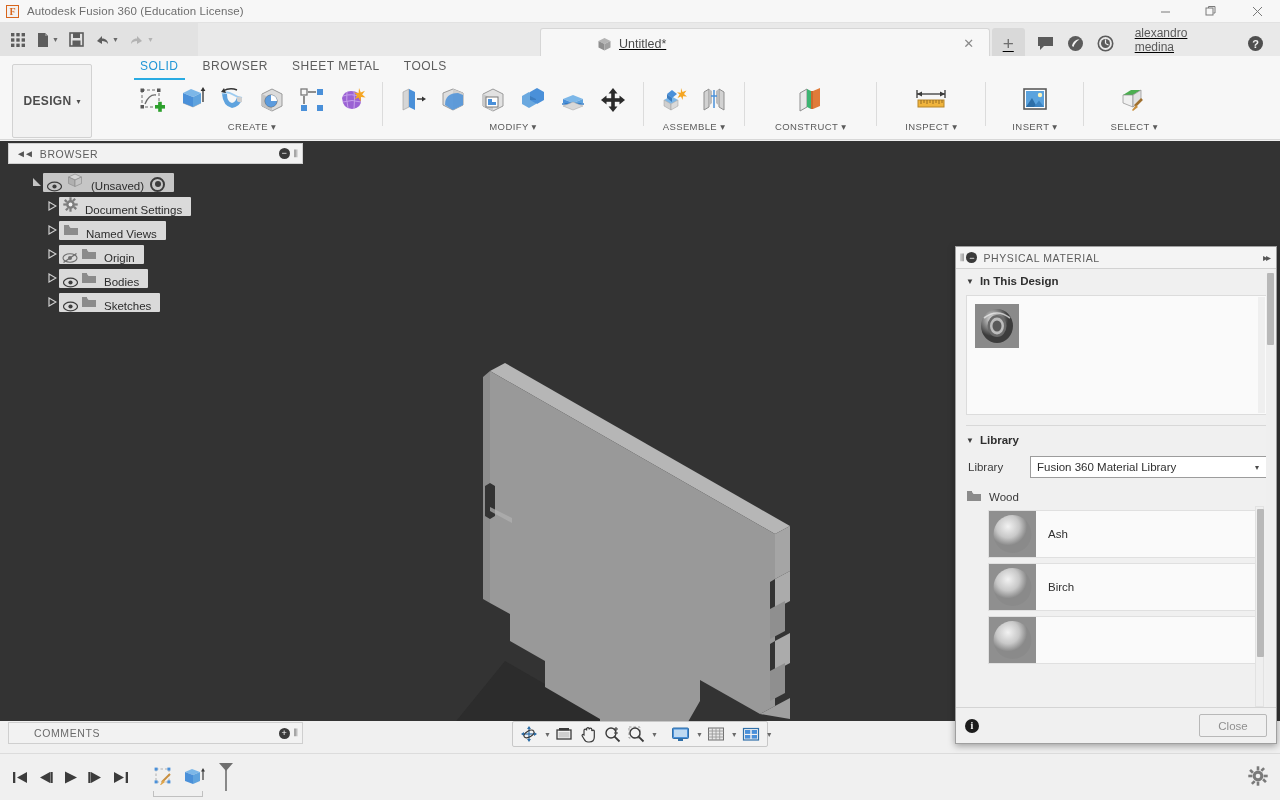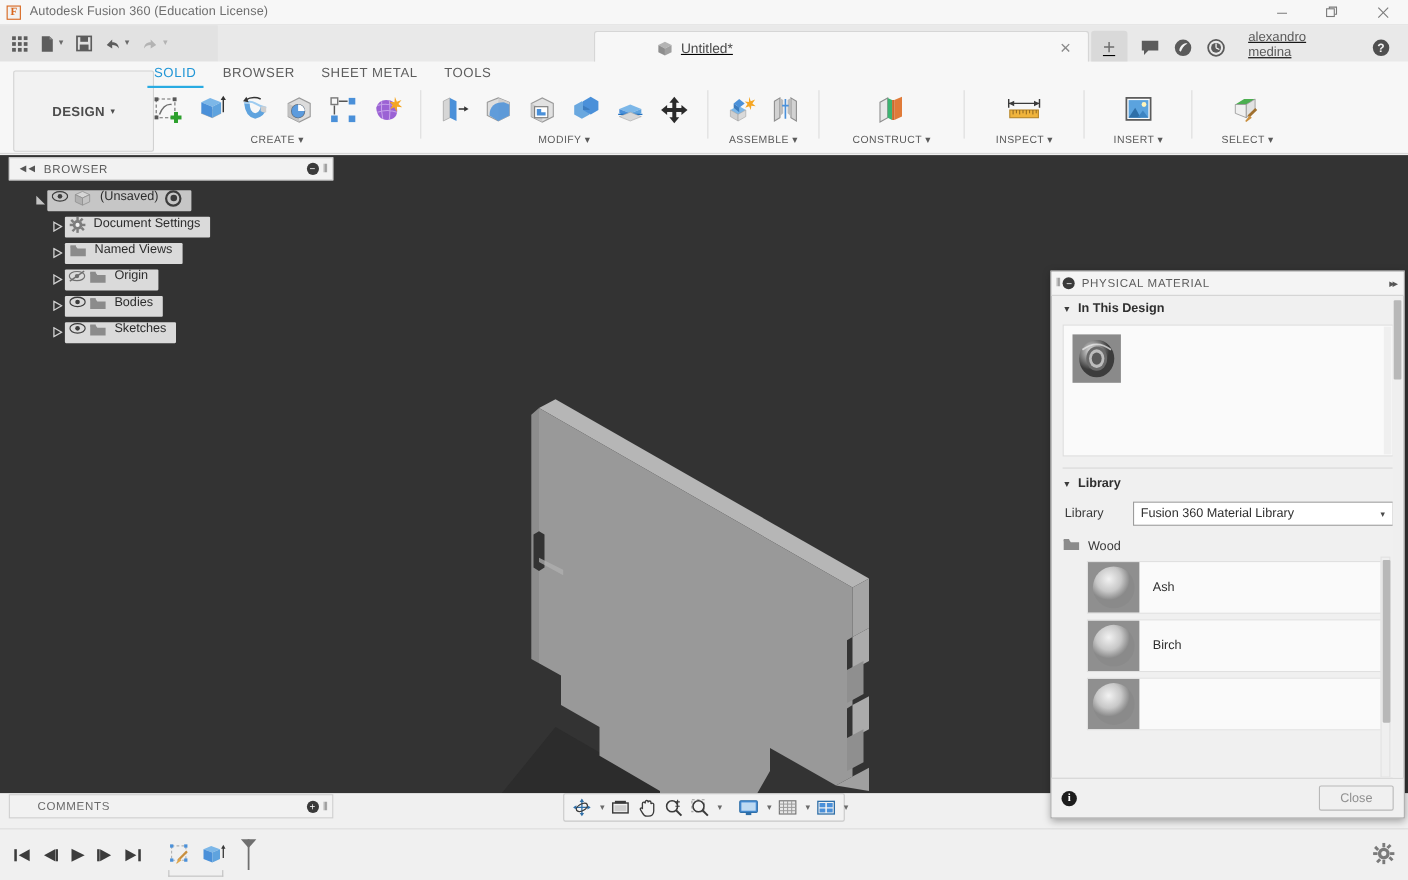--- a/index.html
+++ b/index.html
@@ -74,21 +74,21 @@
     color: #5b5b5b;
   }
   .username { font-size: 12px; color: #5a5a5a; margin: 0 10px 0 14px; align-self: center; padding-bottom:6px;}
 
   
   .ribbon {
     position: absolute; top: 56px; left: 0; width: 1280px; height: 84px;
     background: #f7f7f7; border-bottom: 1px solid #d8d8d8;
   }
   .design-box {
-    position: absolute; left: 12px; top: 8px; width: 128px; height: 74px;
+    position: absolute; left: 12px; top: 8px; width: 80px; height: 74px;
     background: #f2f2f2; border: 1px solid #d2d2d2; border-radius: 2px;
     display: flex; align-items: center; justify-content: center; text-align: right;
   }
   .design-label { font-size: 12px; color: #4d4d4d; font-weight: bold; letter-spacing: .3px; }
 
   .rtabs { position: absolute; left: 128px; top: 0; display: flex; height: 22px; }
   .rtab {
     font-size: 12px; color: #5d5d5d; letter-spacing: .5px;
     padding: 3px 12px 2px; position: relative;
   }
@@ -124,21 +124,21 @@
   .grip { color: #777; font-size: 10px; }
 
   .tree { position: absolute; left: 8px; top: 170px; width: 295px; }
   .tnode { display: flex; align-items: center; height: 24px; position: relative; }
   .tri {
     width: 13px; height: 13px; color: #cfcfcf; font-size: 8px;
     display: flex; align-items: center; justify-content: center;
   }
   .tri-open { color: #bdbdbd; font-size: 9px; }
   .tchip {
-    display: flex; align-items: flex-start; height: 19px; border-radius: 1px;
+    display: flex; align-items: flex-end; height: 19px; border-radius: 1px;
     background: rgba(255,255,255,.82); padding-right: 9px;
   }
   .tchip.sel { background: rgba(255,255,255,.72); }
   .eye { width: 22px; display: flex; align-items: center; justify-content: center; }
   .tlabel { font-size: 11.5px; color: #2c2c2c; margin-left: 3px; }
   .radio-dot {
     width: 15px; height: 15px; border-radius: 50%; border: 2px solid #3c3c3c;
     margin-left: 6px; display:flex; align-items:center; justify-content:center;
   }
   .radio-dot i { width: 6px; height: 6px; border-radius: 50%; background: #3c3c3c; display:block; }

